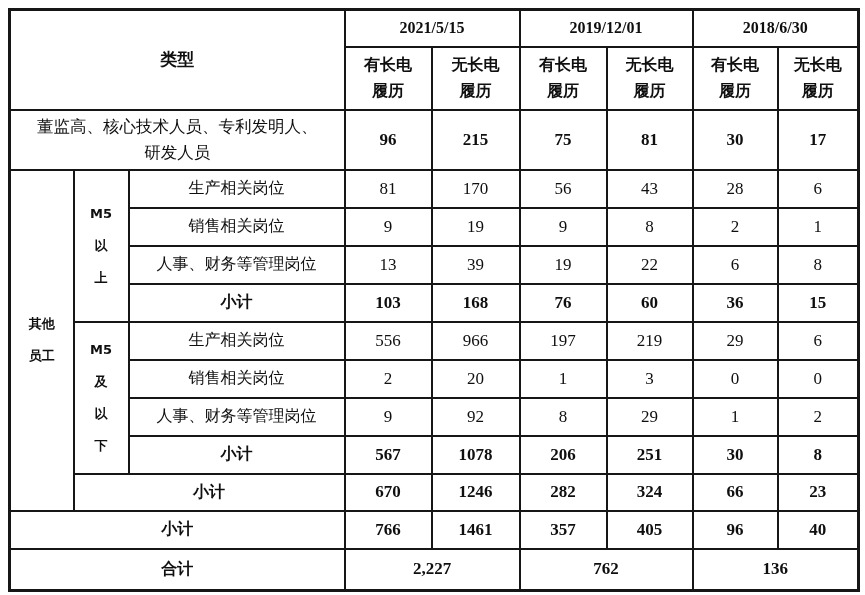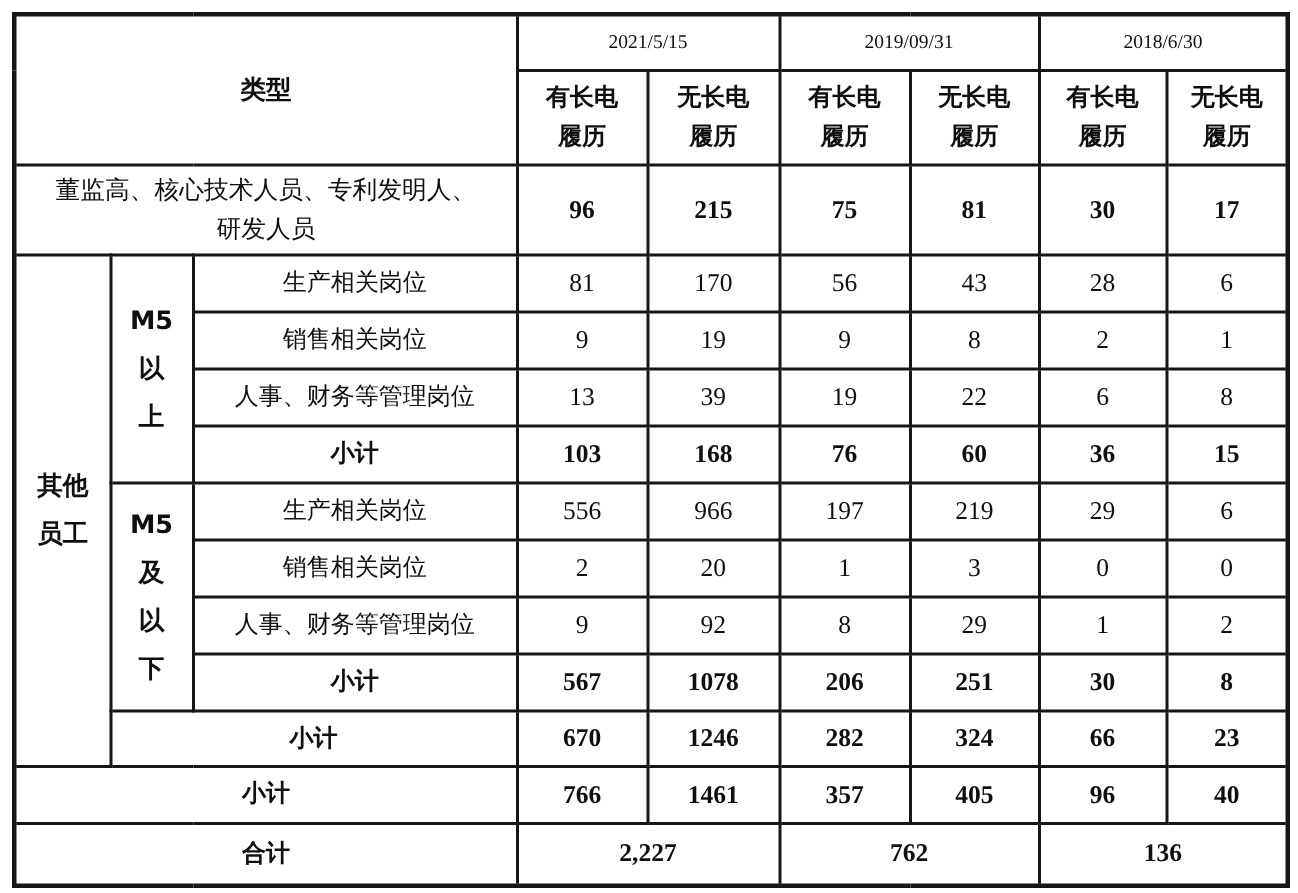--- a/index.html
+++ b/index.html
@@ -16,22 +16,22 @@
   td{
     border:2px solid #161616;
     text-align:center;vertical-align:middle;
     padding:0 2px;overflow:hidden;color:#0f0f0f;
   }
   .b{font-weight:bold;margin-top:37px;}
   .lbl{font-size:16px;}
   .hdr{font-size:16px;font-weight:bold;line-height:26px;}
   .typ{font-size:17px;font-weight:bold;}
   .num{font-family:"Liberation Serif","DejaVu Serif",serif;font-size:17px;}
-  .date{font-family:"Liberation Serif","DejaVu Serif",serif;font-size:13px;font-weight:normal;}
-  .vlab{font-size:17px;font-weight:bold;line-height:32px;}
+  .date{font-family:"Liberation Serif","DejaVu Serif",serif;font-size:16px;font-weight:bold;}
+  .vlab{font-size:13px;font-weight:bold;line-height:32px;}
   .exec{font-size:16.5px;font-weight:normal;line-height:26px;}
   tr.h37{height:37px;}
   tr.h63{height:63px;}
   tr.h60{height:60px;}
   tr.h38{height:38px;}
   tr.h42{height:42px;}
 </style>
 </head>
 <body>
 
@@ -46,21 +46,21 @@
         <col style="width:87px">
       <col style="width:86px">
         <col style="width:85px">
         <col style="width:81px">
     </colgroup>
 
     <tbody>
         <tr class="h37">
       <td class="typ" colspan="3" rowspan="2">类型</td>
       <td class="date" colspan="2">2021/5/15</td>
-      <td class="date" colspan="2">2019/09/31</td>
+      <td class="date" colspan="2">2019/12/01</td>
       <td class="date" colspan="2">2018/6/30</td>
     </tr>
 
     <tr class="h63">
       <td class="hdr">
         <div>有长电</div>
         <div>履历</div>
       </td>
       <td class="hdr">
         <div>无长电</div>

